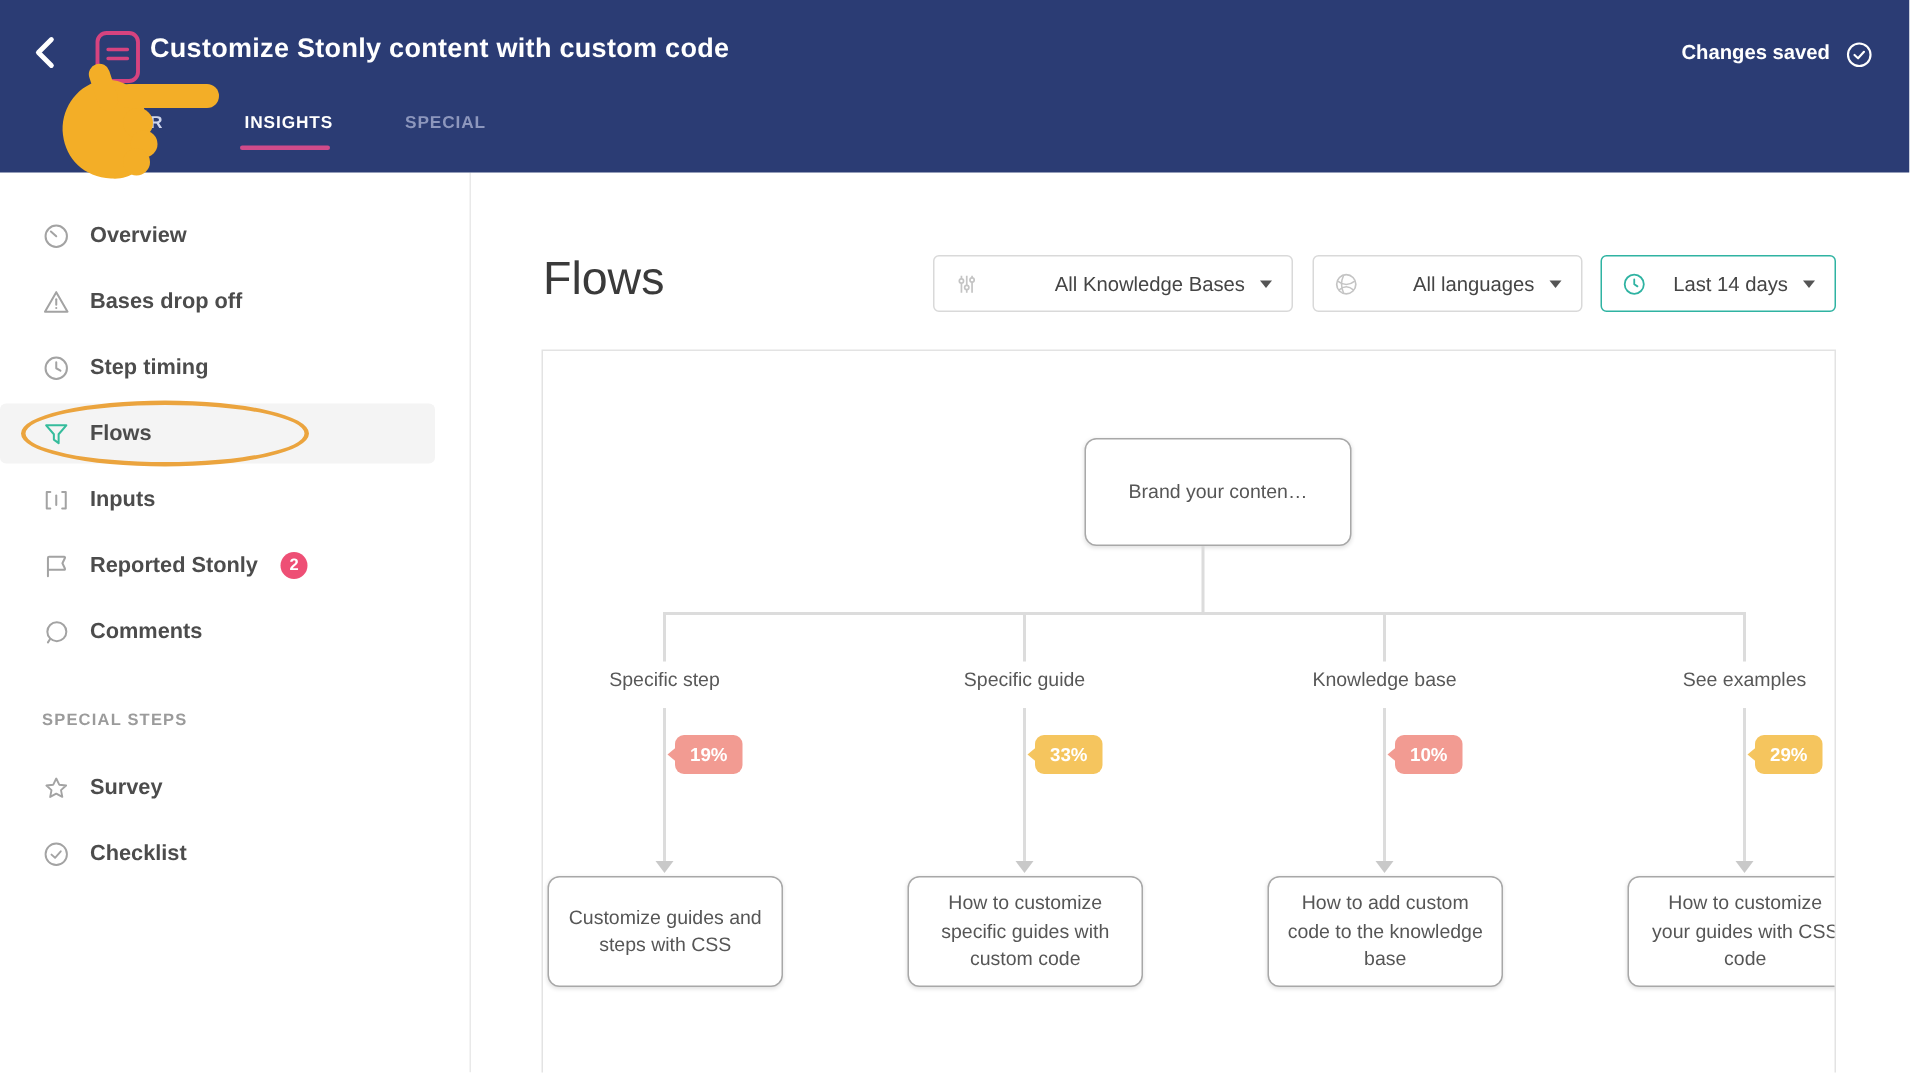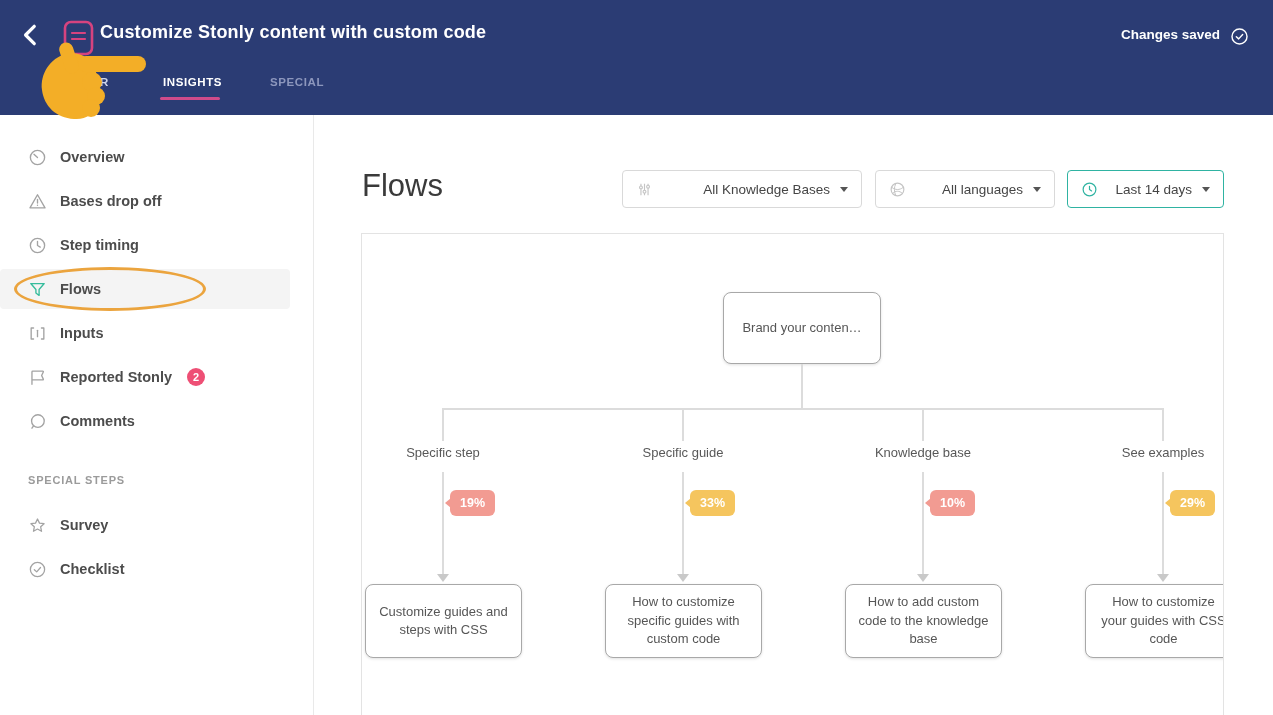--- a/index.html
+++ b/index.html
@@ -41,21 +41,21 @@
   .dd-lang { left: 875px; width: 180px; }
   .dd-date { left: 1067px; width: 157px; border: 1.5px solid #2fb3a2; }
   .dd-label { font-size: 13.5px; color: #454545; flex: 1; text-align: right; }
   .dd-icon { width: 17px; height: 17px; color: #c4c4c4; display: flex; }
   .dd-icon.teal { color: #2fb3a2; }
   .caret { width: 0; height: 0; border-left: 4.5px solid transparent; border-right: 4.5px solid transparent; border-top: 5.5px solid #555; }
 
   
   .panel { position: absolute; left: 361px; top: 233px; width: 863px; height: 490px; border: 1px solid #e3e3e3; background: #fff; overflow: hidden; }
   .node { position: absolute; border: 1.5px solid #a8a8a8; border-radius: 8px; background: #fff; display: flex; align-items: center; justify-content: center; text-align: center; font-size: 13px; color: #565656; line-height: 1.42; padding: 8px 12px; box-shadow: 0 1px 3px rgba(0,0,0,0.12); cursor: pointer; }
-  .root-node { left: 361px; top: 58px; width: 158px; height: 72px; }
+  .root-node { left: 361px; top: 58px; width: 178px; height: 72px; }
   .leaf-node { top: 350px; width: 157px; height: 74px; }
   .cline { position: absolute; background: #dcdcdc; }
   .stem { left: 439px; top: 130px; width: 2px; height: 44px; }
   .hbar { left: 80px; top: 174px; width: 722px; height: 2px; }
   .drop-top { top: 174px; width: 2px; height: 33px; }
   .drop-bot { top: 238px; width: 2px; height: 102px; }
   .branch-lbl { position: absolute; top: 211px; transform: translateX(-50%); font-size: 13px; color: #585858; white-space: nowrap; background: #fff; padding: 0 6px; }
   .pct-badge { position: absolute; top: 256px; height: 26px; border-radius: 6px; background: var(--c); color: #fff; font-size: 12.5px; font-weight: 700; display: flex; align-items: center; padding: 0 10px; }
   .pct-badge::before { content: ""; position: absolute; left: -5px; top: 50%; transform: translateY(-50%); border-top: 5px solid transparent; border-bottom: 5px solid transparent; border-right: 6px solid var(--c); }
   .arrowhead { position: absolute; top: 340px; width: 0; height: 0; border-left: 6px solid transparent; border-right: 6px solid transparent; border-top: 8px solid #c9c9c9; }

